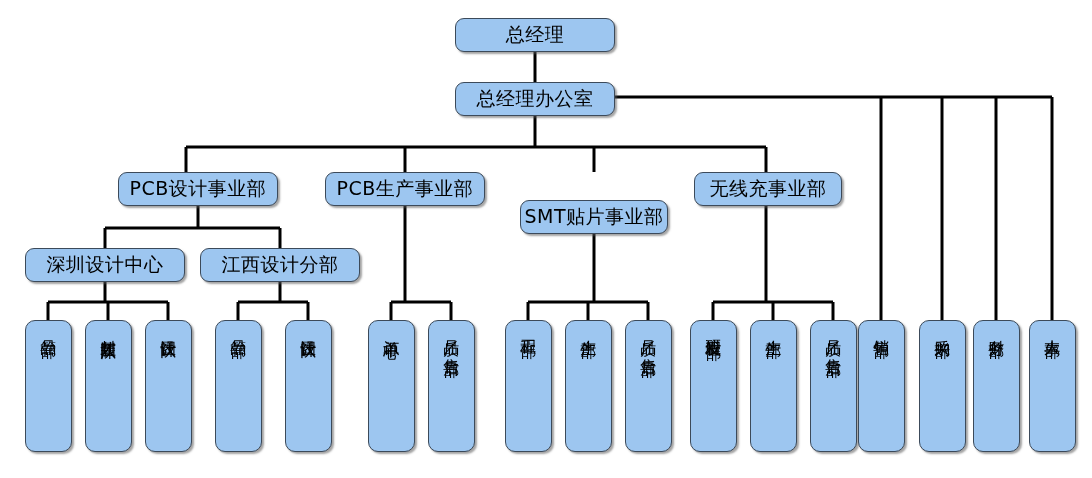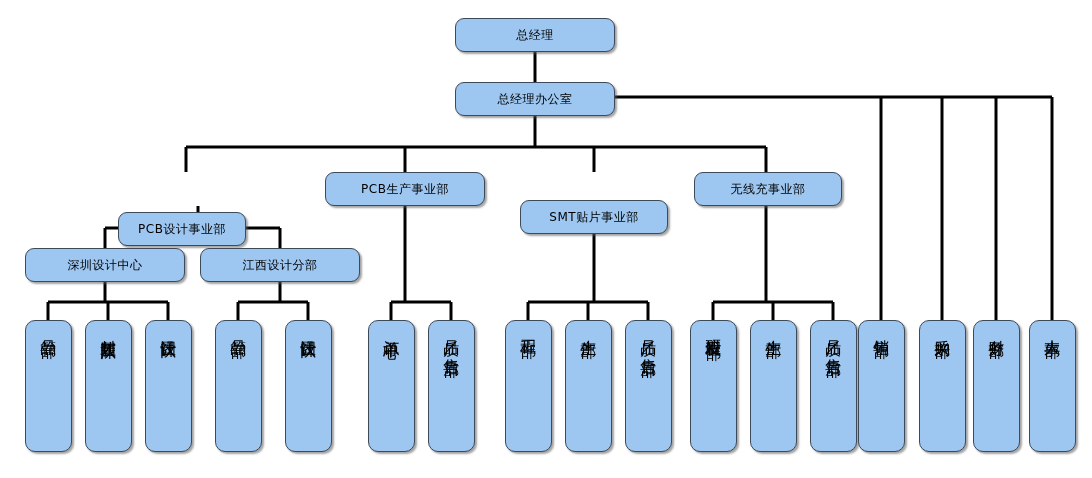--- a/index.html
+++ b/index.html
@@ -30,21 +30,21 @@
     border: 1.4px solid #3C4A5A;
     border-radius: 9px;
     box-shadow: 2px 2px 2px rgba(90,90,90,0.55);
     display: flex;
     align-items: center;
     justify-content: center;
     color: #000000;
     z-index: 2;
   }
   .node.h {
-    font-size: 12px;
+    font-size: 19px;
     letter-spacing: 0.5px;
     white-space: nowrap;
   }
   .node.leaf {
     border-radius: 10px;
     font-size: 16px;
     letter-spacing: 1px;
     line-height: 1.08;
     padding-top: 6px;
     align-items: flex-start;
@@ -101,21 +101,21 @@
       <path d="M 713 302 L 713 320" stroke="#000000" stroke-width="3" fill="none" stroke-linecap="butt"></path>
       <path d="M 773 302 L 773 320" stroke="#000000" stroke-width="3" fill="none" stroke-linecap="butt"></path>
       <path d="M 833 302 L 833 320" stroke="#000000" stroke-width="3" fill="none" stroke-linecap="butt"></path>
     </svg>
 
   <div class="node h" style="left: 455px; top: 18px; width: 160px; height: 34px;">总经理</div>
 
   <div class="node h" style="left: 455px; top: 82px; width: 160px; height: 34px;">总经理办公室</div>
 
   <div id="division-layer">
-      <div class="node h" style="left: 118px; top: 172px; width: 128px; height: 34px; margin-top: 40px;">PCB设计事业部</div>
+      <div class="node h" style="left: 118px; top: 172px; width: 160px; height: 34px;">PCB设计事业部</div>
       <div class="node h" style="left: 325px; top: 172px; width: 160px; height: 34px;">PCB生产事业部</div>
       <div class="node h" style="left: 520px; top: 172px; width: 148px; height: 34px; margin-top: 28px;">SMT贴片事业部</div>
       <div class="node h" style="left: 694px; top: 172px; width: 148px; height: 34px;">无线充事业部</div>
     </div>
   <div id="center-layer">
       <div class="node h" style="left: 25px; top: 248px; width: 160px; height: 34px; font-family: Liberation Mono, monospace;">深圳设计中心</div>
       <div class="node h" style="left: 200px; top: 248px; width: 160px; height: 34px;">江西设计分部</div>
     </div>
   <div id="leaf-layer">
       <div class="node leaf" style="left: 25px; top: 320px; width: 47px; height: 132px;">

